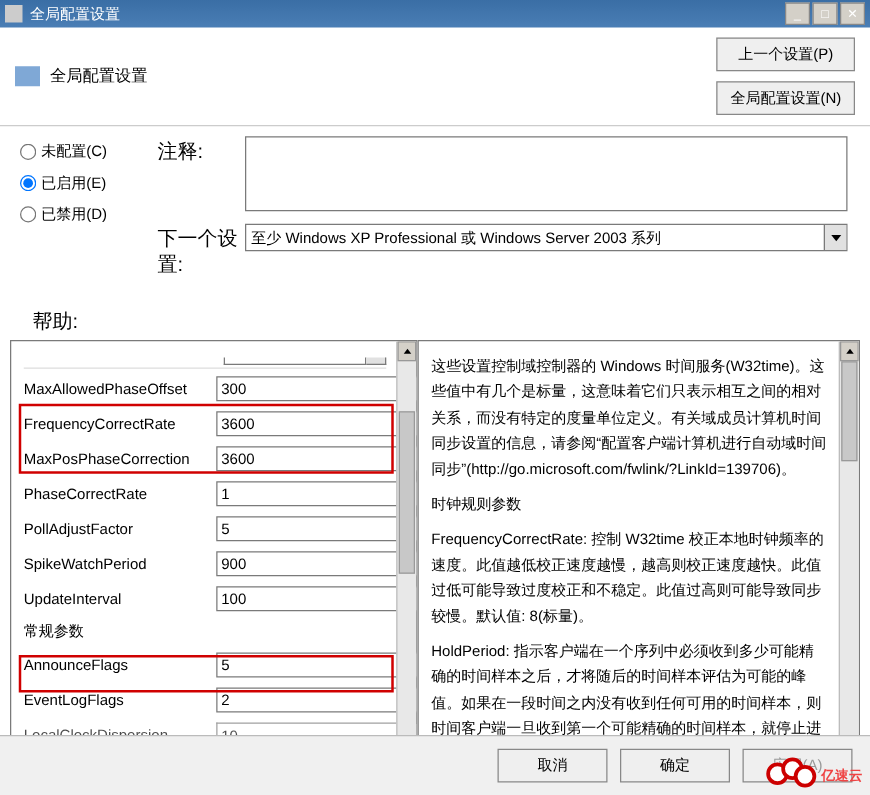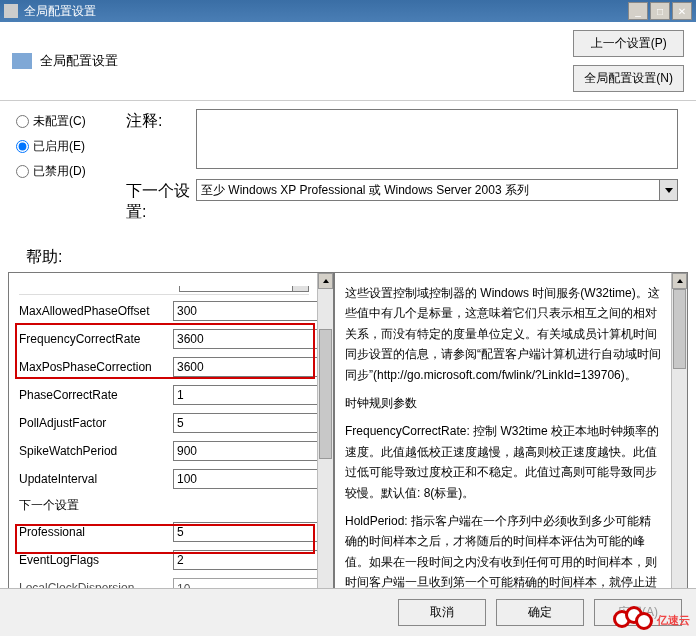--- a/index.html
+++ b/index.html
@@ -170,24 +170,24 @@
     </div>
   </div>
           <div class="paramrow">
     <div class="plabel">UpdateInterval</div>
     <div class="spin">
       <input value="100" style="">
 
     </div>
   </div>
         </div>
-      <div class="sectionlabel">下一个设置</div>
+      <div class="sectionlabel">常规参数</div>
       <div id="general-list">
           <div class="paramrow">
-    <div class="plabel">Professional</div>
+    <div class="plabel">AnnounceFlags</div>
     <div class="spin">
       <input value="5" style="">
 
     </div>
   </div>
           <div class="paramrow">
     <div class="plabel">EventLogFlags</div>
     <div class="spin">
       <input value="2" style="">
 

